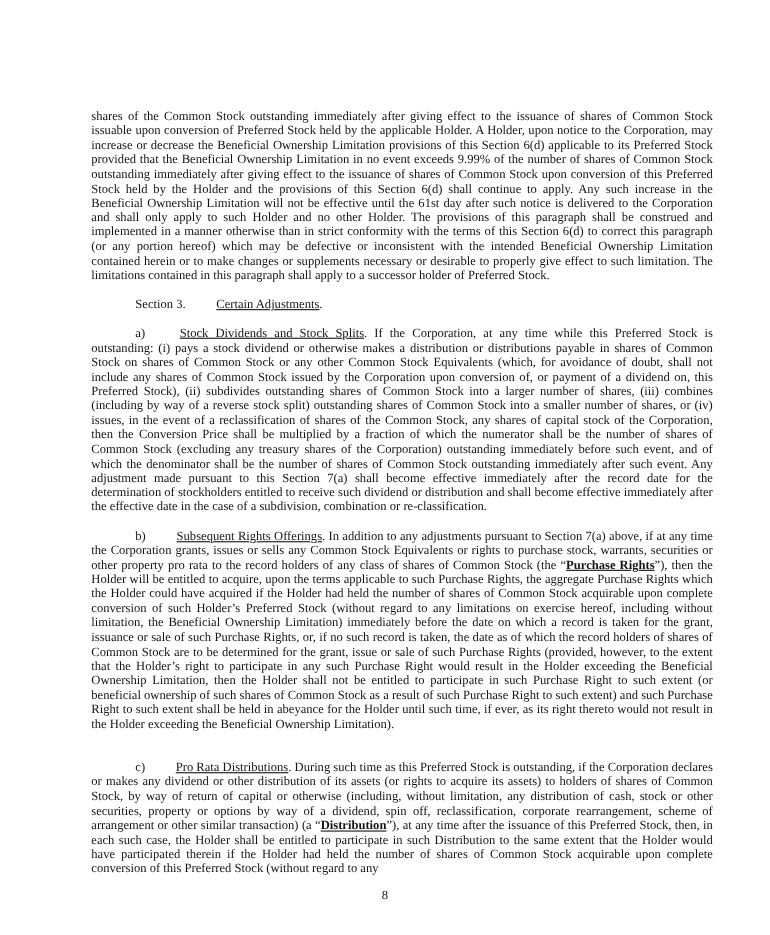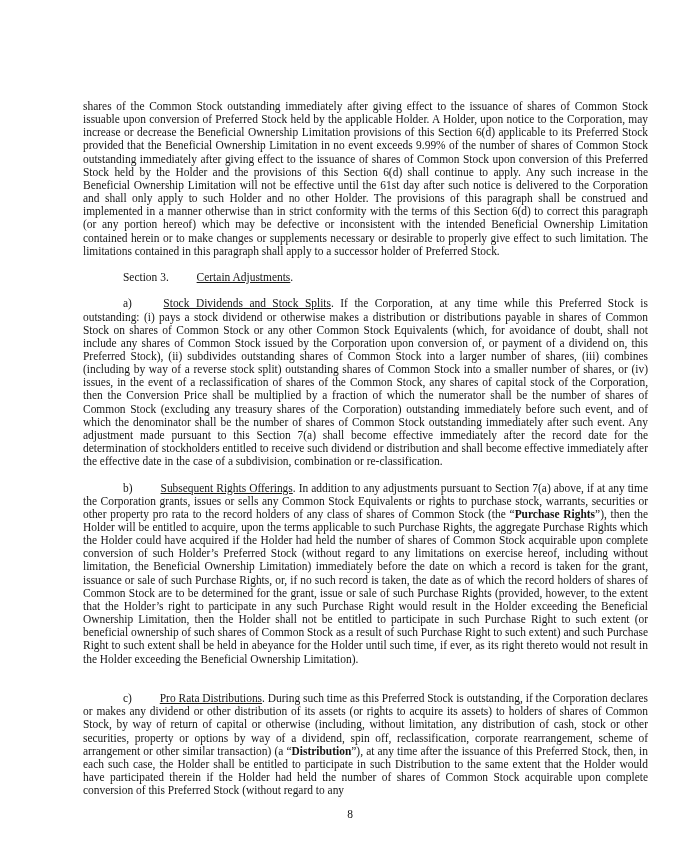--- a/index.html
+++ b/index.html
@@ -11,21 +11,21 @@
     font-size: 11.45px;
     line-height: 13.16px;
   }
   .body-text { position: absolute; left: 83px; top: 60px; width: 565px; margin-top: 40px; }
   p { margin: 0; text-align: justify; }
   .indent { text-indent: 40px; }
   .gap1 { margin-top: 13.16px; }
   .gap2 { margin-top: 26.32px; }
   .section-heading { text-align: left; }
   u { text-decoration: underline; text-underline-offset: 1px; padding-left: 25px; }
-  b { font-weight: bold; }
+  b { font-weight: bold; text-decoration: underline; }
   .page-number {
     position: absolute; left: 0; width: 700px; top: 808px; text-align: center;
   }
 </style>
 </head>
 <body>
 
 <div class="page">
   <div class="body-text">
 

